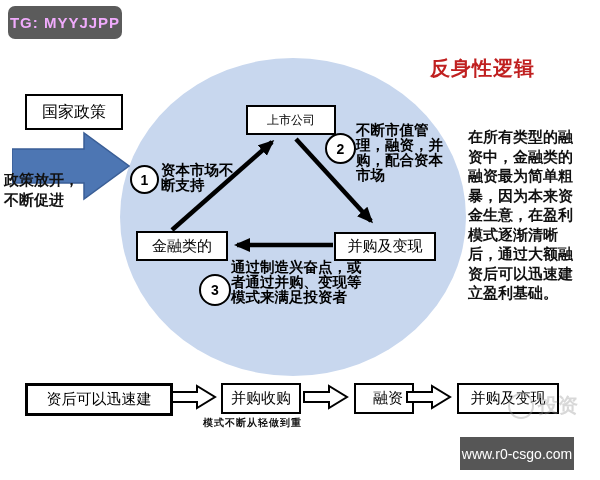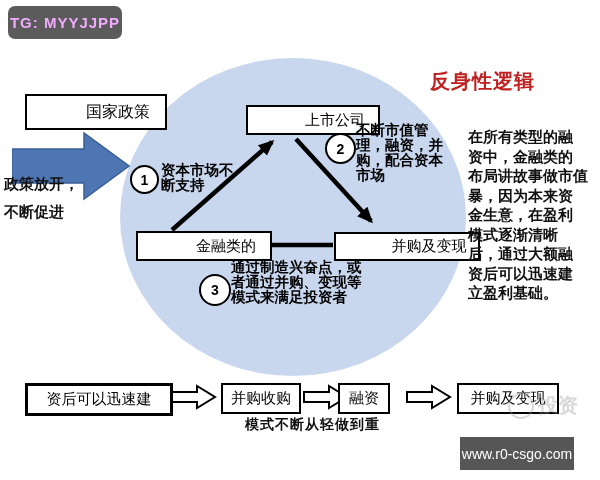--- a/index.html
+++ b/index.html
@@ -15,36 +15,36 @@
     display:flex;align-items:center;justify-content:center;
     font-size:15px;font-weight:bold;letter-spacing:1px;border-radius:7px;
   }
 
   .big-ellipse{
     left:120px;top:58px;width:346px;height:318px;border-radius:50%;
     background:#c8d7ee;
   }
 
   .main-title{
-    left:430px;top:68px;font-size:20px;font-weight:bold;color:#c02020;
+    left:430px;top:55px;font-size:20px;font-weight:bold;color:#c02020;
     letter-spacing:1px;
   }
 
   .node-box{
     background:#ffffff;border:2px solid #000000;color:#000;
     display:flex;align-items:center;justify-content:center;
-    font-family:"Liberation Serif", serif;font-size:16px;padding-left:44px;
+    font-family:"Liberation Serif", serif;font-size:16px;
   }
   .policy-box{left:25px;top:94px;width:94px;height:32px;}
-  .node-top{left:246px;top:105px;width:86px;height:26px;font-size:15px;}
+  .node-top{left:246px;top:105px;width:86px;height:26px;font-size:12px;}
   .node-left{left:136px;top:231px;width:88px;height:26px;font-size:15px;}
   .node-right{left:334px;top:232px;width:98px;height:25px;font-size:15px;}
 
   .policy-caption{
-    left:4px;top:170px;font-size:15px;font-weight:bold;line-height:28px;color:#111;
+    left:4px;top:170px;font-size:15px;font-weight:bold;line-height:20px;color:#111;
   }
 
   .step-circle{
     border:2.5px solid #000;border-radius:50%;background:#ffffff;color:#000;
     display:flex;align-items:center;justify-content:center;
     font-size:14px;font-weight:bold;
   }
   .step1-c{left:130px;top:165px;width:25px;height:25px;}
   .step2-c{left:325px;top:133px;width:27px;height:27px;}
   .step3-c{left:199px;top:274px;width:28px;height:28px;}
@@ -59,30 +59,30 @@
     font-size:15px;font-weight:bold;line-height:19.5px;color:#111;
   }
 
   .flow-box{
     background:#ffffff;border:2.5px solid #000;color:#000;top:383px;height:27px;
     display:flex;align-items:center;justify-content:center;
     font-family:"Liberation Serif", serif;font-size:15px;
   }
   .fb1{left:25px;width:142px;border-width:3px;}
   .fb2{left:221px;width:76px;}
-  .fb3{left:338px;width:48px;}
+  .fb3{left:354px;width:48px;padding-left:8px;}
   .fb4{left:457px;width:98px;}
 
   .flow-arrow{top:384px;width:46px;height:26px;}
   .fa1{left:171px;}
   .fa2{left:303px;}
   .fa3{left:406px;}
 
   .flow-caption{
-    left:203px;top:416px;font-size:14px;font-weight:bold;color:#111;letter-spacing:1px;margin-left:42px;
+    left:203px;top:416px;font-size:10px;font-weight:bold;color:#111;letter-spacing:1px;
   }
 
   .watermark{
     left:508px;top:392px;color:#9a9a9a;opacity:.38;display:flex;align-items:center;gap:4px;
     font-size:20px;font-weight:bold;
   }
   .watermark-circle{
     width:22px;height:22px;border:2px solid #9a9a9a;border-radius:50%;
   }
 
@@ -137,21 +137,21 @@
 购，配合资本
 市场</div>
 
 <div class="abs step-circle step3-c">3</div>
 <div class="abs pre step-text step3-t">通过制造兴奋点，或
 者通过并购、变现等
 模式来满足投资者</div>
 
 <div class="abs pre side-paragraph">在所有类型的融
 资中，金融类的
-布局讲故事做市值
+融资最为简单粗
 暴，因为本来资
 金生意，在盈利
 模式逐渐清晰
 后，通过大额融
 资后可以迅速建
 立盈利基础。</div>
 
 <div class="abs flow-box fb1">资后可以迅速建</div>
 <svg class="abs flow-arrow fa1" viewBox="0 0 46 26">
   <polygon points="1,8 26,8 26,2 44,13 26,24 26,18 1,18" fill="#fff" stroke="#000" stroke-width="2"></polygon>

